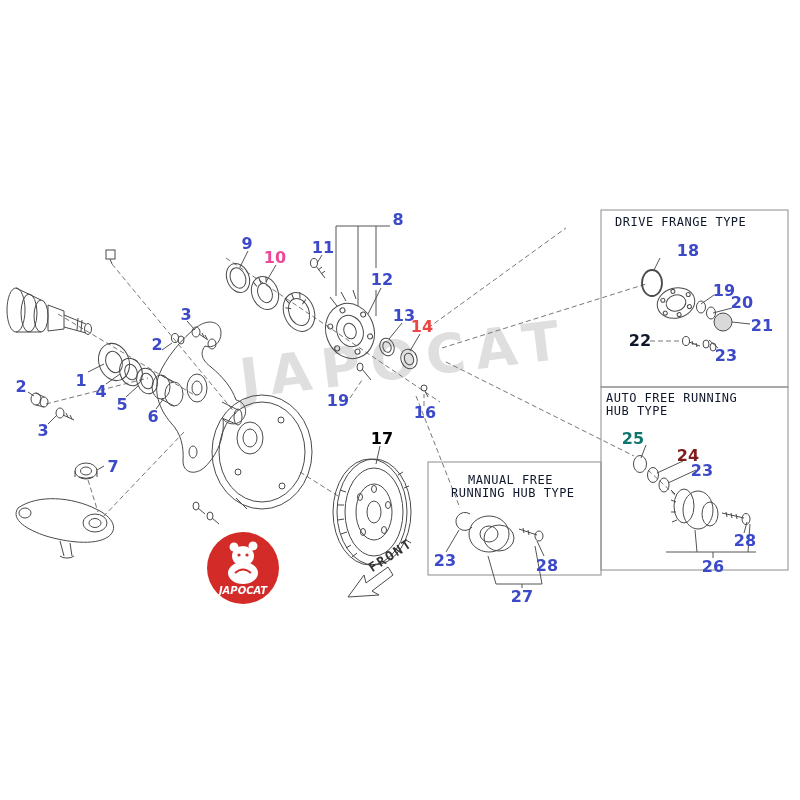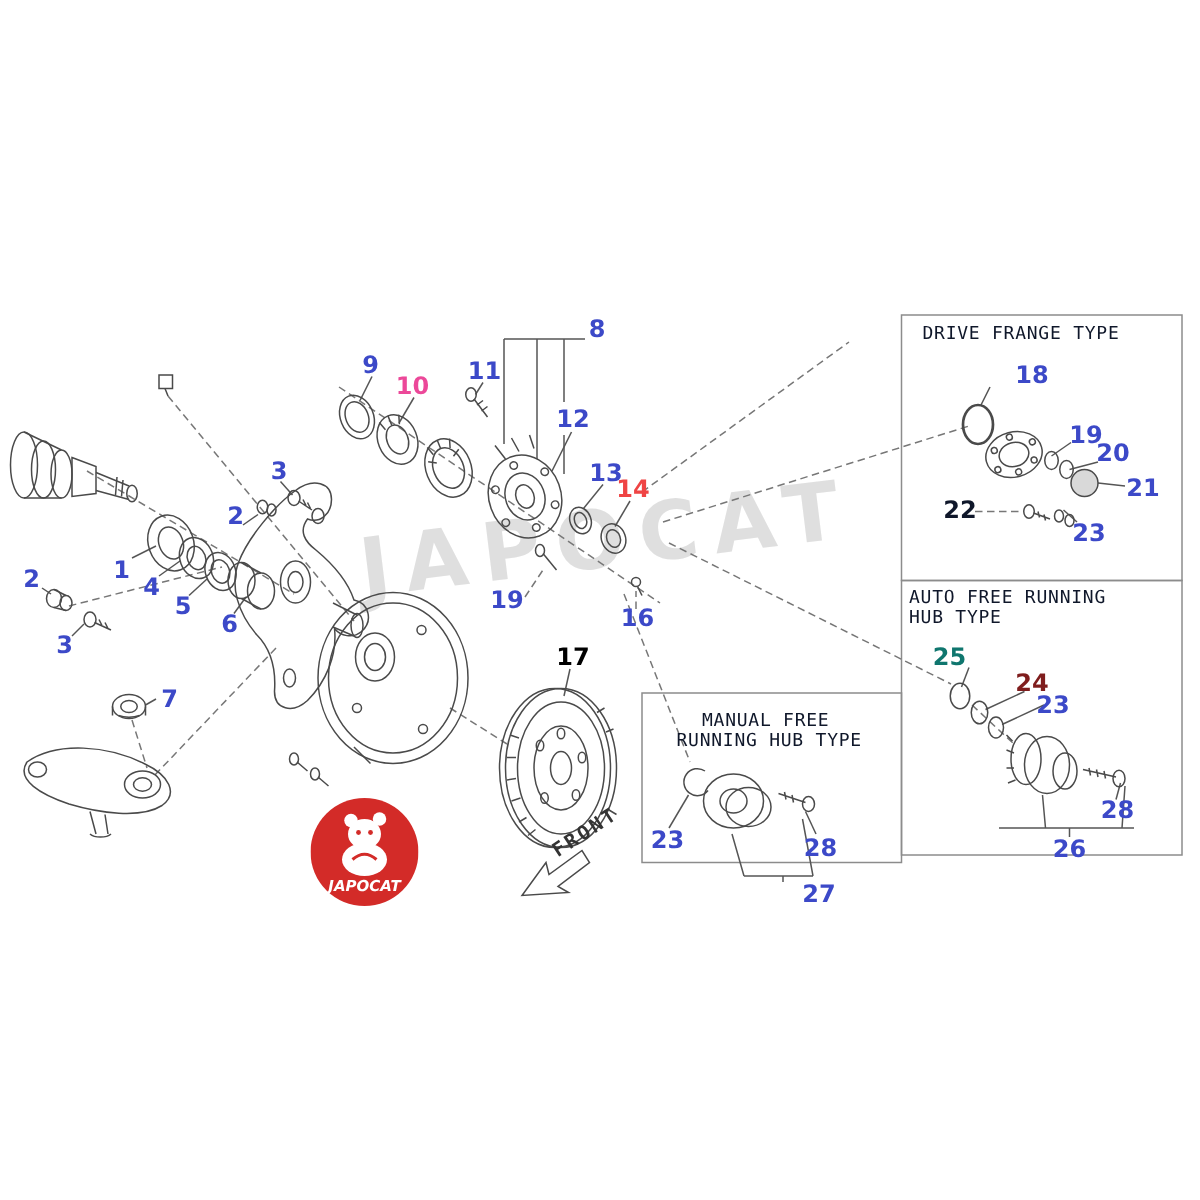--- a/index.html
+++ b/index.html
@@ -345,21 +345,21 @@
       <div class="plabel" style="left: 724px; top: 290px; color: rgb(60, 73, 200);">19</div>
       <div class="plabel" style="left: 742px; top: 302px; color: rgb(60, 73, 200);">20</div>
       <div class="plabel" style="left: 762px; top: 325px; color: rgb(60, 73, 200);">21</div>
       <div class="plabel" style="left: 640px; top: 340px; color: #0f172a;">22</div>
       <div class="plabel" style="left: 726px; top: 355px; color: rgb(60, 73, 200);">23</div>
       <div class="plabel" style="left: 633px; top: 438px; color: #0f766e;">25</div>
       <div class="plabel" style="left: 688px; top: 455px; color: #7f1d1d;">24</div>
       <div class="plabel" style="left: 702px; top: 470px; color: rgb(60, 73, 200);">23</div>
       <div class="plabel" style="left: 445px; top: 560px; color: rgb(60, 73, 200);">23</div>
       <div class="plabel" style="left: 547px; top: 565px; color: rgb(60, 73, 200);">28</div>
-      <div class="plabel" style="left: 522px; top: 596px; color: rgb(60, 73, 200); margin-left: 24px;">27</div>
+      <div class="plabel" style="left: 522px; top: 596px; color: rgb(60, 73, 200);">27</div>
       <div class="plabel" style="left: 713px; top: 566px; color: rgb(60, 73, 200);">26</div>
       <div class="plabel" style="left: 745px; top: 540px; color: rgb(60, 73, 200);">28</div>
     </div>
 
   <div class="logo">
     <svg width="72" height="72" viewBox="0 0 72 72">
       <circle cx="36" cy="36" r="36" fill="#d32b28"></circle>
       <circle cx="27" cy="15" r="4.5" fill="#ffffff"></circle>
       <circle cx="46" cy="14" r="4.5" fill="#ffffff"></circle>
       <ellipse cx="36" cy="24" rx="11" ry="10" fill="#ffffff"></ellipse>

